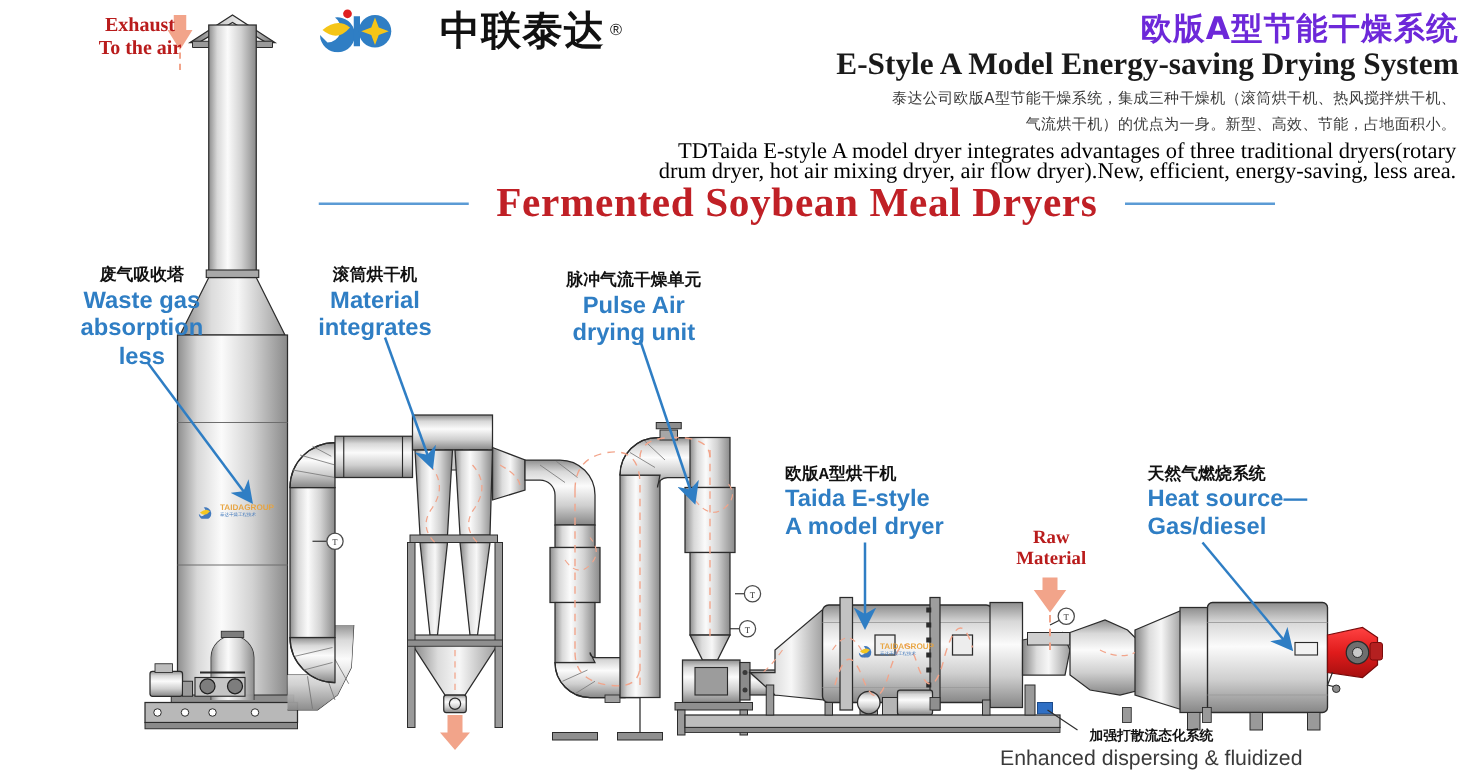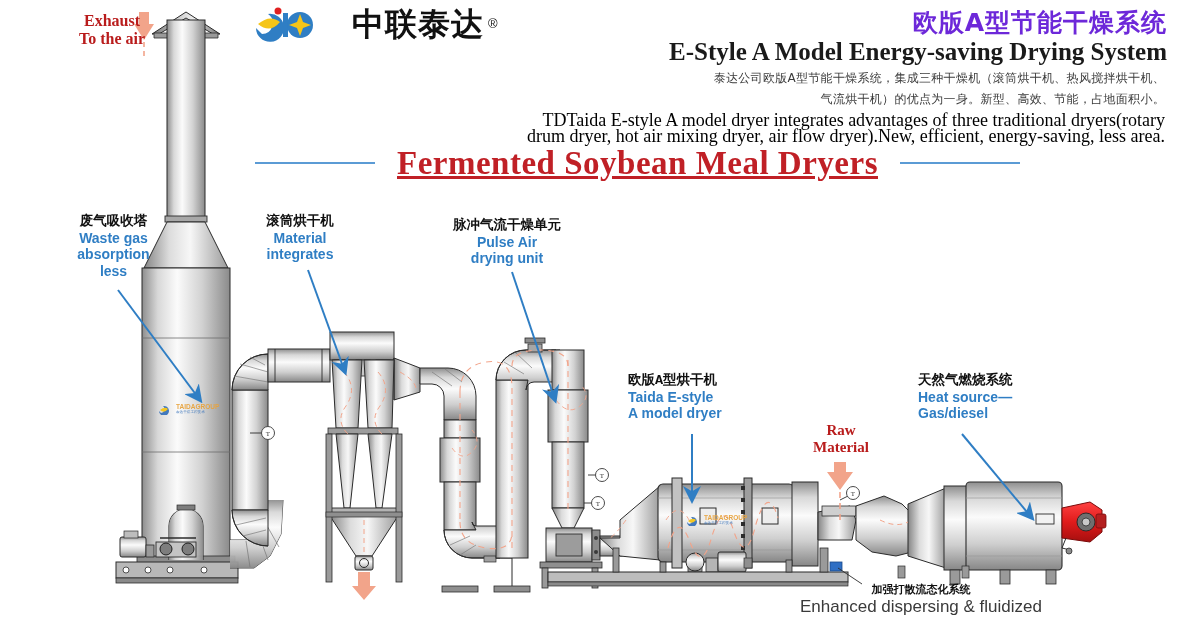--- a/index.html
+++ b/index.html
@@ -19,26 +19,26 @@
 
   .hdr-cn-title{position:absolute;right:18px;top:6px;font-family:"DejaVu Sans",sans-serif;font-weight:bold;font-size:25px;color:#6d28d9;letter-spacing:1px;white-space:nowrap;}
   .hdr-en-title{position:absolute;right:18px;top:38px;font-family:"Liberation Serif",serif;font-weight:bold;font-size:25px;color:#1a1a1a;white-space:nowrap;margin-left:48px;}
   .hdr-cn-p{position:absolute;right:20px;font-family:"DejaVu Sans",sans-serif;font-size:12px;color:#3b3b3b;white-space:nowrap;letter-spacing:0.3px;}
   .hdr-en-p{position:absolute;right:20px;font-family:"Liberation Serif",serif;font-size:18px;color:#000000;white-space:nowrap;}
 
   .banner{position:absolute;left:0;right:0;top:143px;height:40px;display:flex;align-items:center;justify-content:center;gap:22px;}
   .banner .rule{height:2px;width:120px;background:#5b9bd5;}
   .banner .rule.left{margin-left:120px;}
   .banner .rule.right{margin-right:30px;}
-  .banner-text{font-family:"Liberation Serif",serif;font-weight:bold;font-size:33px;color:#c02026;letter-spacing:0.5px;white-space:nowrap;text-decoration:underline;}
+  .banner-text{font-family:"Liberation Serif",serif;font-weight:bold;font-size:33px;color:#c02026;letter-spacing:0.5px;white-space:nowrap;}
 
   
   .lbl{position:absolute;text-align:center;line-height:1.18;}
   .lbl .cn{font-family:Liberation Mono, monospace;font-weight:bold;font-size:13.5px;color:#111;white-space:nowrap;}
-  .lbl .en{font-family:"Liberation Sans",sans-serif;font-size:14px;color:#2f7ec4;font-weight:600;}
+  .lbl .en{font-family:"Liberation Sans",sans-serif;font-size:19px;color:#2f7ec4;font-weight:600;}
   .lbl.sm .cn{font-size:11px;}
   .lbl.sm .en{font-size:17px;color:#3a3a3a;font-weight:400;}
 
   .lbl-orange{position:absolute;text-align:center;font-family:"Liberation Serif",serif;font-weight:bold;color:#b91c1c;line-height:1.12;}
 
   
   svg.diagram{position:absolute;left:0;top:0;width:1185px;height:617px;}
   .watermark{position:absolute;display:flex;align-items:center;gap:2px;opacity:.95;}
   .wm-text{font-family:"Liberation Sans",sans-serif;font-weight:bold;font-size:6.5px;color:#e8a33d;line-height:1;}
   .wm-sub{font-family:"DejaVu Sans",sans-serif;font-size:3.6px;color:#3a74bb;line-height:1;}

